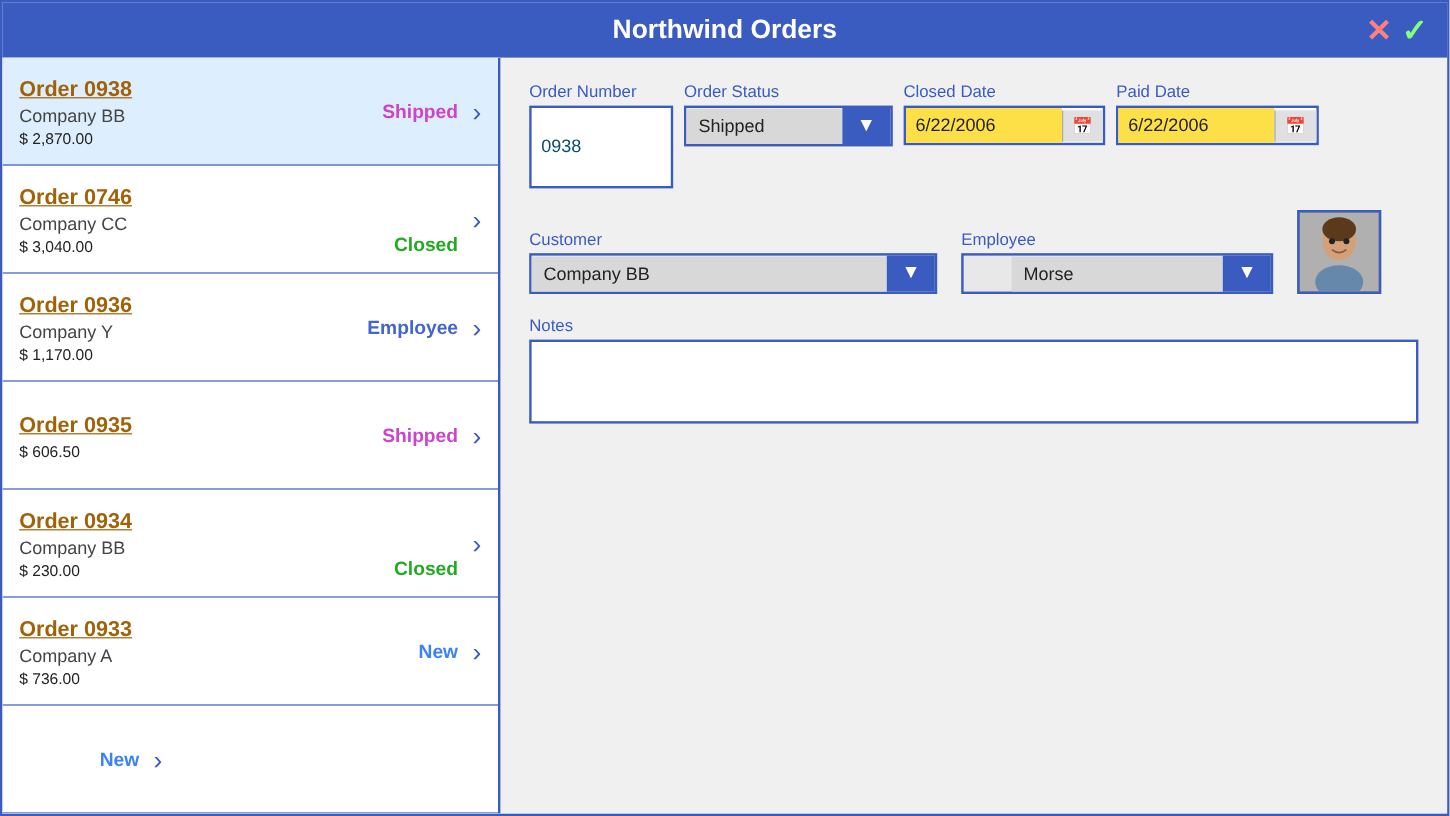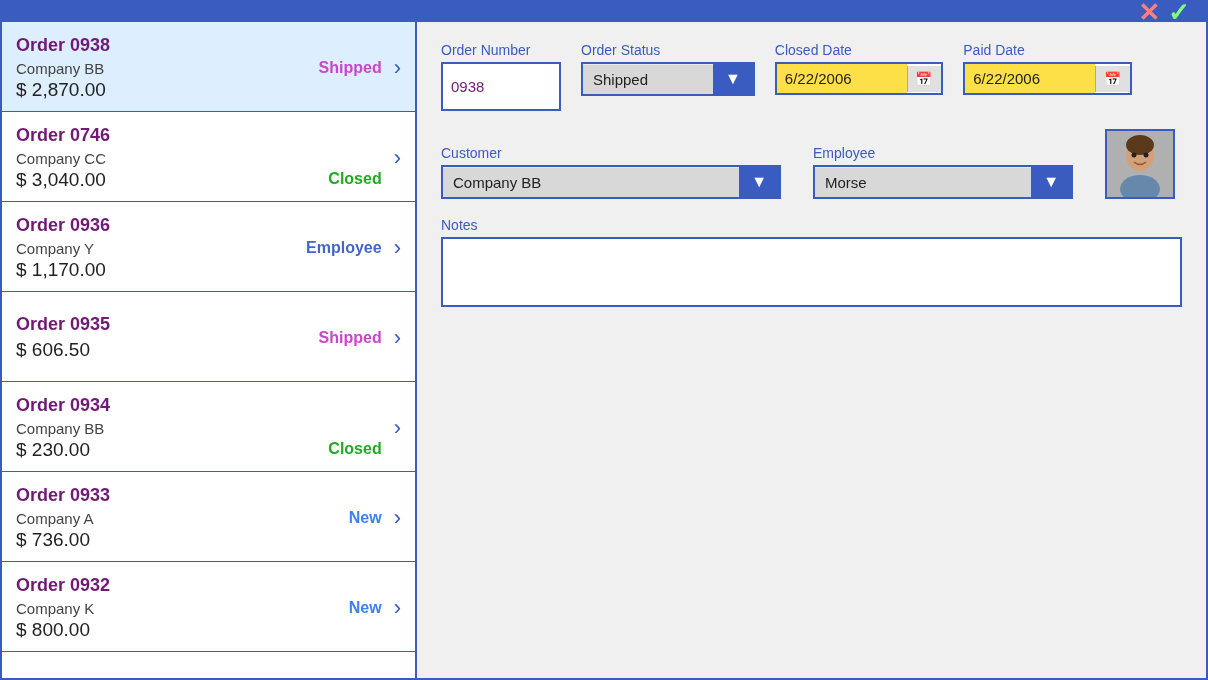--- a/index.html
+++ b/index.html
@@ -70,30 +70,31 @@
       cursor: pointer;
       min-height: 90px;
     }
     .order-item.selected { background: #ddeeff; }
     .order-info {
       flex: 1;
     }
     .order-title {
       font-size: 18px;
       font-weight: bold;
-      color: #701a75;
+      color: #a16207;
       margin-bottom: 4px;
+      text-decoration: underline;
     }
     .order-company {
       font-size: 15px;
       color: #444;
       margin-bottom: 2px;
     }
     .order-amount {
-      font-size: 19px;
+      font-size: 13px;
       color: #222;
     }
     .order-status {
       font-size: 16px;
       font-weight: bold;
       text-align: right;
       margin-right: 6px;
       flex: 0 0 100px;
     }
     .status-shipped { color: #cc44cc; }
@@ -108,39 +109,39 @@
     }
     
     .order-detail {
       flex: 1;
       background: #f0f0f0;
       padding: 20px 24px;
       overflow-y: auto;
     }
     .detail-row {
       display: flex;
-      gap: 20px;
+      gap: 9px;
       margin-bottom: 18px;
     }
     .detail-field {
       display: flex;
       flex-direction: column;
       gap: 4px;
     }
     .field-label {
       font-size: 14px;
       color: #3a5bbf;
       font-weight: normal;
     }
     .field-input {
       border: 2px solid #3a5bbf;
       background: white;
-      padding: 14px 8px;
-      font-size: 15px;
-      color: #701a75;
+      padding: 24px 8px;
+      font-size: 15px;
+      color: #0c4a6e;
       outline: none;
     }
     .field-input-number {
       width: 120px;
     }
     .field-select-wrapper {
       display: flex;
       align-items: center;
       border: 2px solid #3a5bbf;
       background: #e8e8e8;
@@ -188,21 +189,21 @@
       border: none;
       border-left: 1px solid #aaa;
       padding: 5px 8px;
       cursor: pointer;
       color: #555;
       font-size: 14px;
     }
     .employee-row {
       display: flex;
       align-items: flex-end;
-      gap: 32px;
+      gap: 20px;
     }
     .employee-photo {
       width: 70px;
       height: 70px;
       background: #888;
       border: 2px solid #3a5bbf;
       overflow: hidden;
       flex-shrink: 0;
       display: flex;
       align-items: center;
@@ -222,20 +223,21 @@
     .notes-field {
       width: 100%;
     }
   </style>
 </head>
 <body>
 
 <div class="app-window">
 
   <div class="title-bar">
+    <span>Northwind Orders</span>
     <div class="title-bar-buttons">
       <span class="title-bar-btn close">✕</span>
       <span class="title-bar-btn check">✓</span>
     </div>
   </div>
 
   <div class="main-content">
 
     <div class="order-list">
 
@@ -286,25 +288,20 @@
         <div class="order-item">
       <div class="order-info">
         <div class="order-title">Order 0933</div>
         <div class="order-company">Company A</div>
         <div class="order-amount">$ 736.00</div>
       </div>
       <div class="order-status status-new">New</div>
       <div class="chevron-icon">›</div>
     </div>
         <div class="order-item">
-      <div class="order-info">
-        <div class="order-title">Order 0932</div>
-        <div class="order-company">Company K</div>
-        <div class="order-amount">$ 800.00</div>
-      </div>
       <div class="order-status status-new">New</div>
       <div class="chevron-icon">›</div>
     </div>
       </div>
 
     <div class="order-detail">
 
       <div class="detail-row">
         <div class="detail-field">
           <label class="field-label">Order Number</label>
@@ -340,21 +337,21 @@
           <label class="field-label">Customer</label>
           <div class="field-select-wrapper" style="width:340px;">
             <select class="field-select-inner" style="width:280px;">
               
             <option value="Company A">Company A</option><option value="Company BB" selected="">Company BB</option><option value="Company CC">Company CC</option><option value="Company I">Company I</option><option value="Company K">Company K</option><option value="Company Y">Company Y</option></select>
             <button class="field-select-btn">▼</button>
           </div>
         </div>
         <div class="detail-field">
           <label class="field-label">Employee</label>
-          <div class="field-select-wrapper" style="width:260px;">
+          <div class="field-select-wrapper" style="width:260px;padding-left:40px;">
             <select class="field-select-inner" style="width:200px;">
               
             <option value="Morse">Morse</option><option value="Other">Other</option></select>
             <button class="field-select-btn">▼</button>
           </div>
         </div>
         <div class="employee-photo">
           <svg width="66" height="66" viewBox="0 0 66 66">
 
             <rect width="66" height="66" fill="#b0b0b0"></rect>

